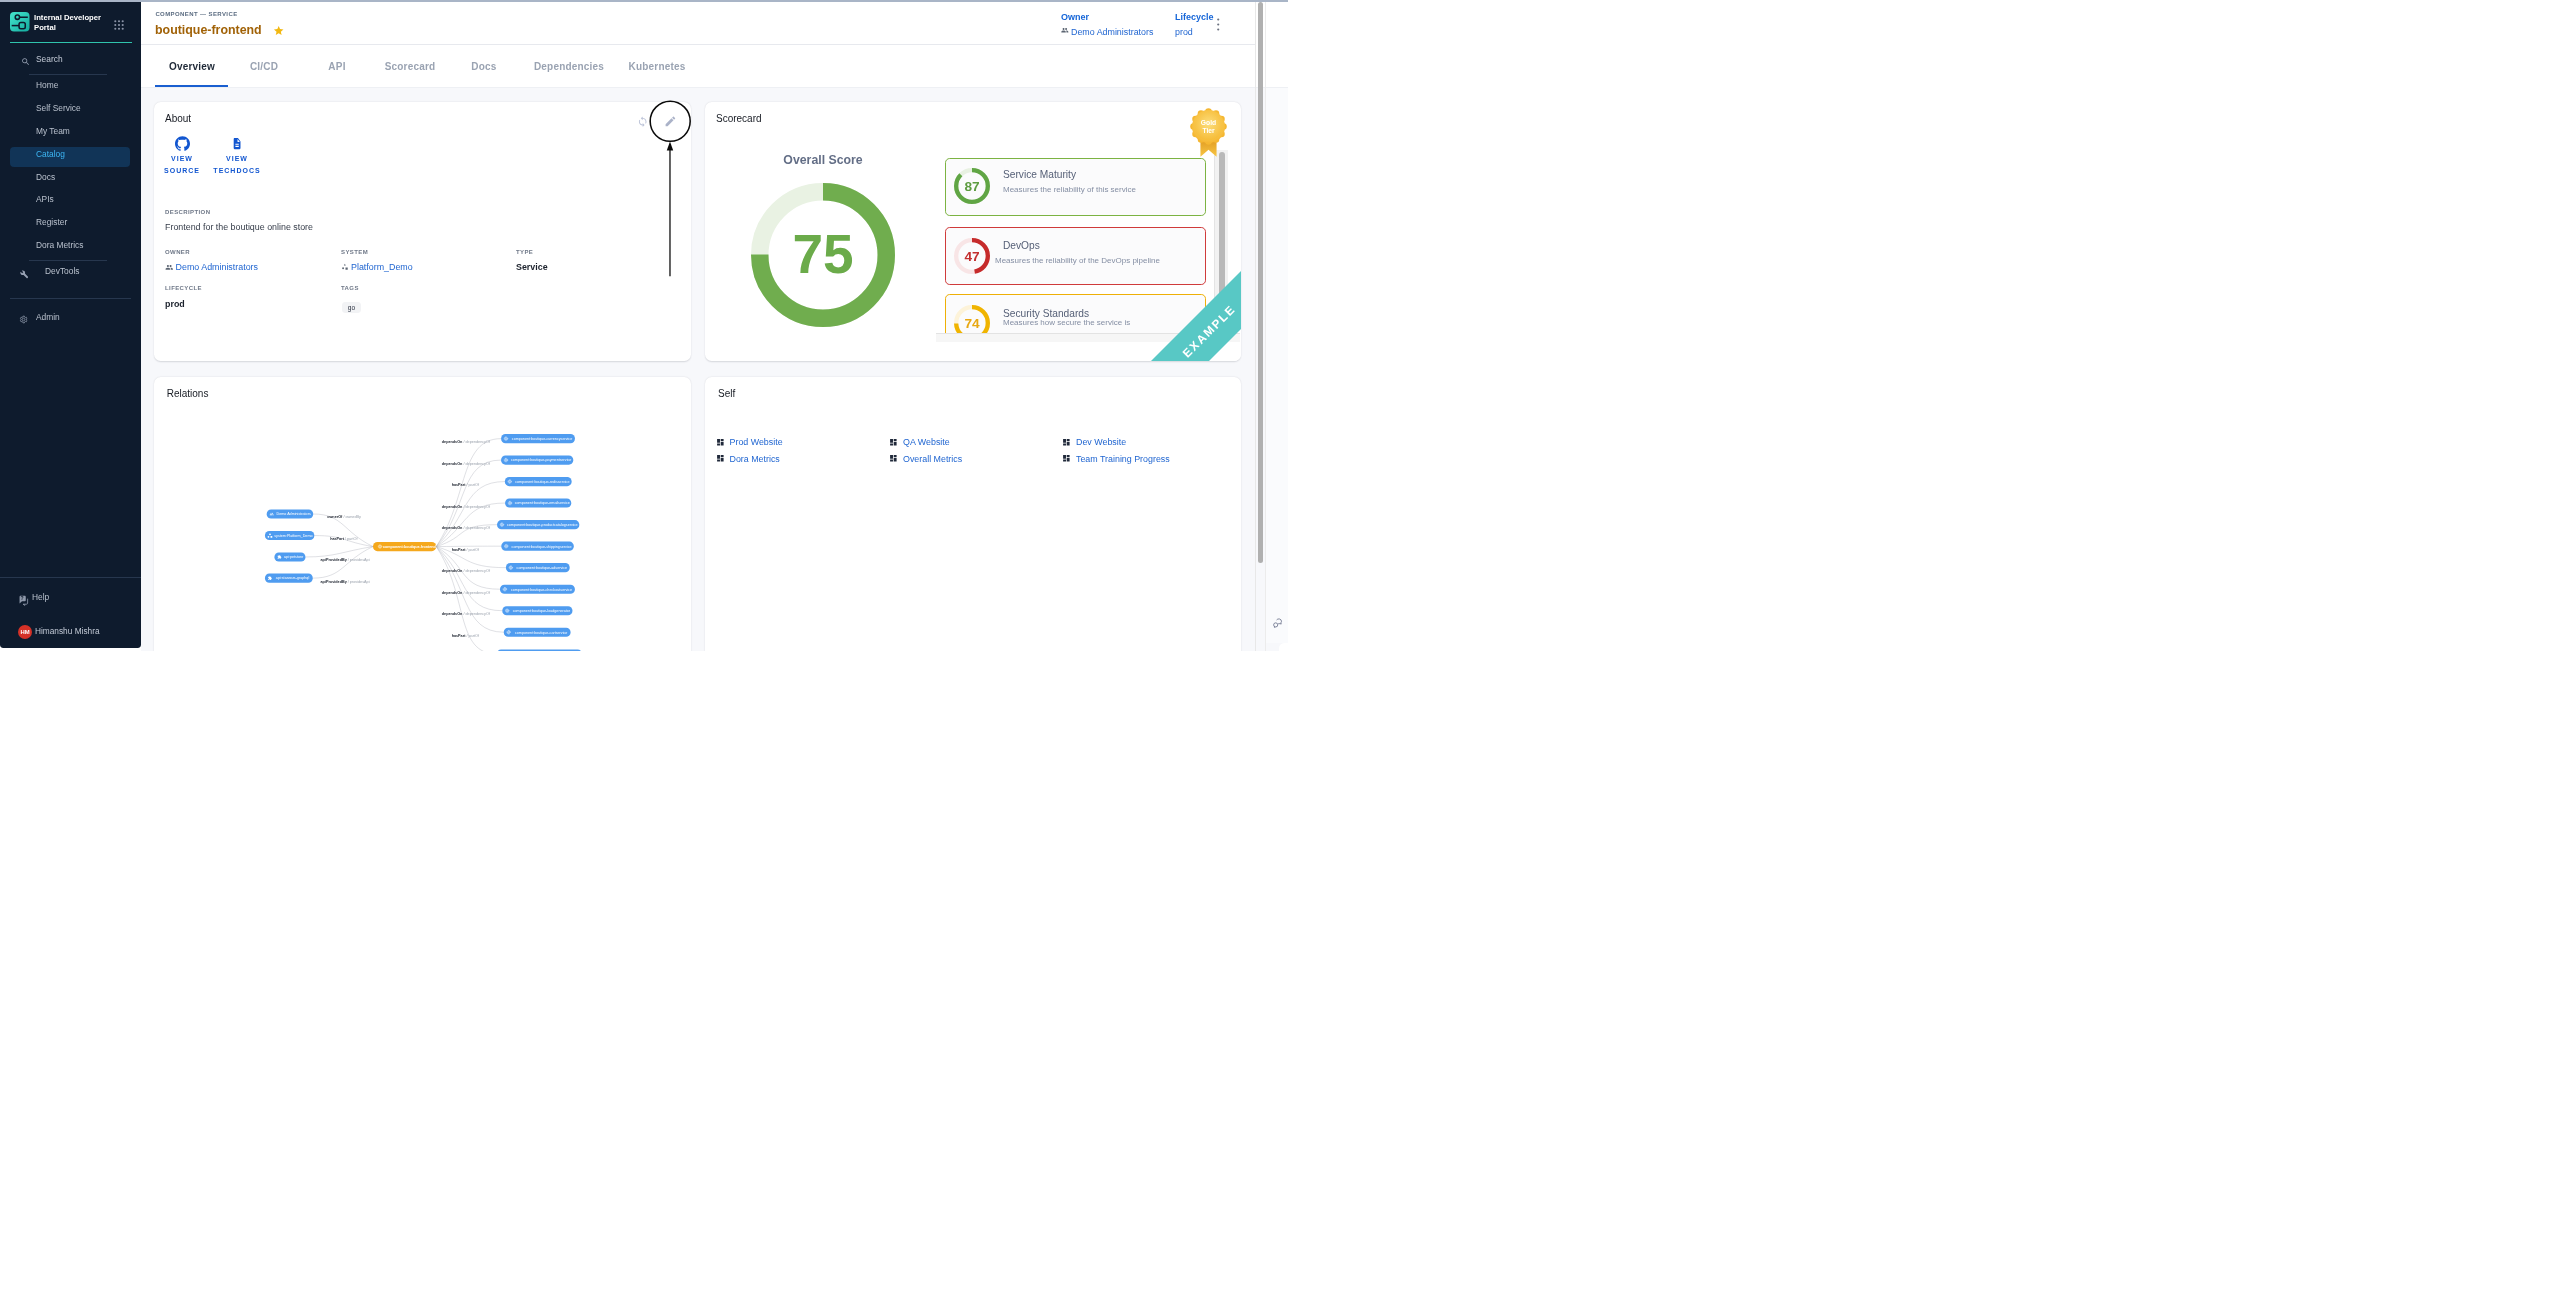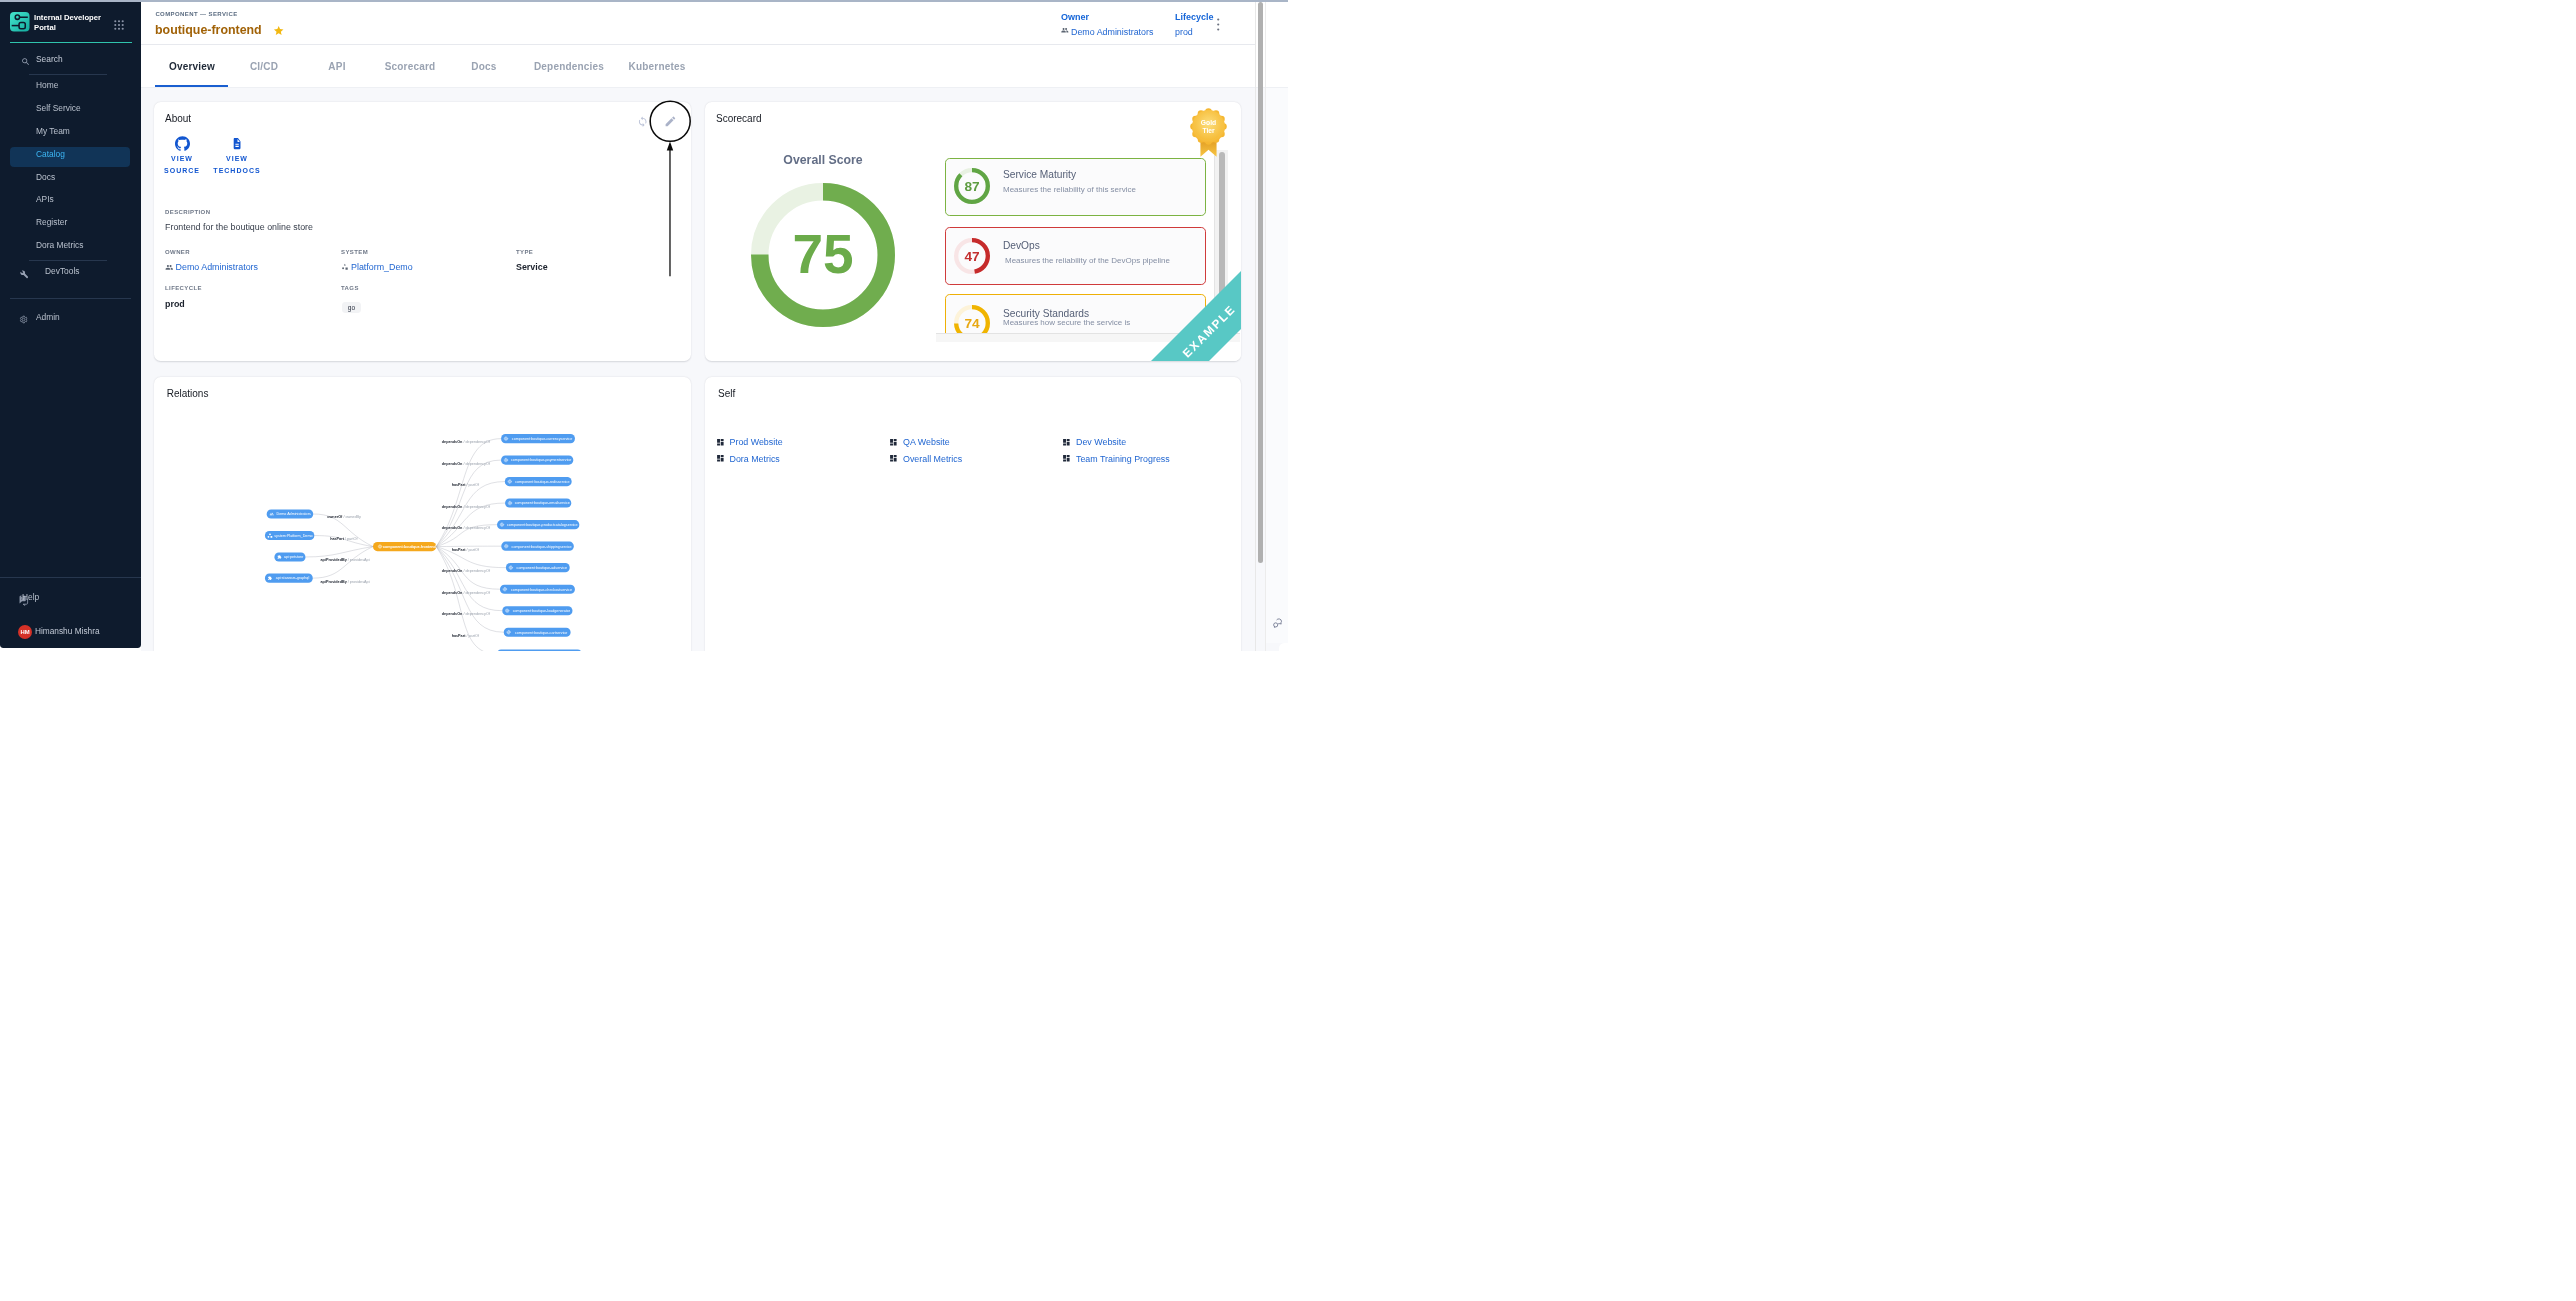--- a/index.html
+++ b/index.html
@@ -114,21 +114,21 @@
     <svg class="abs" style="left:18.5px; top:313px;" width="9" height="9" viewBox="0 0 24 24">
         <path fill="none" stroke="#97a1b3" stroke-width="1.8" d="M12 8.5a3.5 3.5 0 1 0 0 7 3.5 3.5 0 0 0 0-7zm7.4 3.5c0-.5 0-.9-.1-1.3l2-1.6-1.9-3.3-2.4 1c-.7-.5-1.4-1-2.2-1.3L14.4 3h-3.8l-.4 2.5c-.8.3-1.5.8-2.2 1.3l-2.4-1-1.9 3.3 2 1.6c-.1.4-.1.8-.1 1.3s0 .9.1 1.3l-2 1.6 1.9 3.3 2.4-1c.7.5 1.4 1 2.2 1.3l.4 2.5h3.8l.4-2.5c.8-.3 1.5-.8 2.2-1.3l2.4 1 1.9-3.3-2-1.6c.1-.4.1-.8.1-1.3z"></path>
       </svg>
     <div class="sb-txt" style="left:36px; top:311px;">Admin</div>
     <div class="sb-div" style="left:0; top:575px; width:141px;"></div>
     <svg class="abs" style="left:18px; top:593px;" width="10.7" height="10.7" viewBox="0 0 22 22">
       <path fill="#8f99ab" d="M3.2 1.5h10.6c1.2 0 2.2 1 2.2 2.2v7.2c0 1.2-1 2.2-2.2 2.2H8.2l-5 4.2V3.7c0-1.2 1-2.2 2-2.2z"></path>
       <text x="8.6" y="10.8" font-size="10.5" font-weight="bold" fill="#0e1b2d" text-anchor="middle">?</text>
       <path fill="none" stroke="#8f99ab" stroke-width="1.7" d="M19.8 7.5v9.2c0 1.2-1 2.2-2.2 2.2h-7.2l3.6 2.6v-2.6"></path>
     </svg>
-    <div class="sb-txt" style="left:22px; top:591px;">Help</div>
+    <div class="sb-txt" style="left:32px; top:591px;">Help</div>
     <div class="abs" style="left:17.7px; top:623px; width:14.2px; height:14.2px; border-radius:50%; background:#d53127;"></div>
     <div class="abs" style="left:25px; top:627px; transform:translateX(-50%); font-size:5.9px; font-weight:700; color:#ffffff;">HM</div>
     <div class="sb-txt" style="left:35px; top:625px; color:#c3cad6; font-size:8.3px;">Himanshu Mishra</div>
   </div>
 
   <div class="card" style="left:154px; top:102px; width:537px; height:259px;">
     <div class="ctitle" style="left:11px; top:11.4px;">About</div>
     <svg class="abs" style="left:20.5px; top:34px;" width="15" height="15" viewBox="0 0 24 24">
         <path fill="#1256d0" d="M12 .297c-6.63 0-12 5.373-12 12 0 5.303 3.438 9.8 8.205 11.385.6.113.82-.258.82-.577 0-.285-.01-1.04-.015-2.04-3.338.724-4.042-1.61-4.042-1.61C4.422 18.07 3.633 17.7 3.633 17.7c-1.087-.744.084-.729.084-.729 1.205.084 1.838 1.236 1.838 1.236 1.07 1.835 2.809 1.305 3.495.998.108-.776.417-1.305.76-1.605-2.665-.3-5.466-1.332-5.466-5.93 0-1.31.465-2.38 1.235-3.22-.135-.303-.54-1.523.105-3.176 0 0 1.005-.322 3.3 1.23.96-.267 1.98-.399 3-.405 1.02.006 2.04.138 3 .405 2.28-1.552 3.285-1.23 3.285-1.23.645 1.653.24 2.873.12 3.176.765.84 1.23 1.91 1.23 3.22 0 4.61-2.805 5.625-5.475 5.92.42.36.81 1.096.81 2.22 0 1.606-.015 2.896-.015 3.286 0 .315.21.69.825.57C20.565 22.092 24 17.592 24 12.297c0-6.627-5.373-12-12-12"></path>
       </svg>
@@ -187,21 +187,21 @@
       <text x="27" y="34.4" text-anchor="middle" font-size="20.5" font-weight="bold" fill="#5d9c40" font-family="Liberation Sans">87</text>
     </svg>
     <div class="mtitle" style="left:298px; top:67px;">Service Maturity</div>
     <div class="mdesc" style="left:298px; top:83px;">Measures the reliability of this service</div>
     <svg class="abs" style="left:249px; top:136px;" width="36" height="36" viewBox="0 0 54 54">
       <circle cx="27" cy="27" r="23.75" fill="none" stroke="#f8e5e6" stroke-width="6.5"></circle>
       <circle cx="27" cy="27" r="23.75" fill="none" stroke="#c62b2b" stroke-width="6.5" stroke-dasharray="70.14 149.23" transform="rotate(-90 27 27)"></circle>
       <text x="27" y="34.4" text-anchor="middle" font-size="20.5" font-weight="bold" fill="#c32f2f" font-family="Liberation Sans">47</text>
     </svg>
     <div class="mtitle" style="left:298px; top:138px;">DevOps</div>
-    <div class="mdesc" style="left:300px; top:154px;">Measures the reliability of the DevOps pipeline</div>
+    <div class="mdesc" style="left:290px; top:154px;">Measures the reliability of the DevOps pipeline</div>
     <svg class="abs" style="left:249px; top:203px;" width="36" height="36" viewBox="0 0 54 54">
       <circle cx="27" cy="27" r="23.75" fill="none" stroke="#fdf3d9" stroke-width="6.5"></circle>
       <circle cx="27" cy="27" r="23.75" fill="none" stroke="#f0b400" stroke-width="6.5" stroke-dasharray="110.43 149.23" transform="rotate(-90 27 27)"></circle>
       <text x="27" y="34.4" text-anchor="middle" font-size="20.5" font-weight="bold" fill="#e8a812" font-family="Liberation Sans">74</text>
     </svg>
     <div class="mtitle" style="left:298px; top:206px;">Security Standards</div>
     <div class="mdesc" style="left:298px; top:216px;">Measures how secure the service is</div>
     <div class="abs" style="left:509px; top:48px; width:14px; height:191px; background:#f2f2f2; border-left:0.7px solid #e4e4e4;"></div>
     <div class="abs" style="left:514px; top:50px; width:5.7px; height:188px; background:#b9b9b9; border-radius:3px;"></div>
     <div class="abs" style="left:231px; top:231px; width:304px; height:9px; background:#f6f6f6; border-top:0.7px solid #e3e3e3;"></div>

